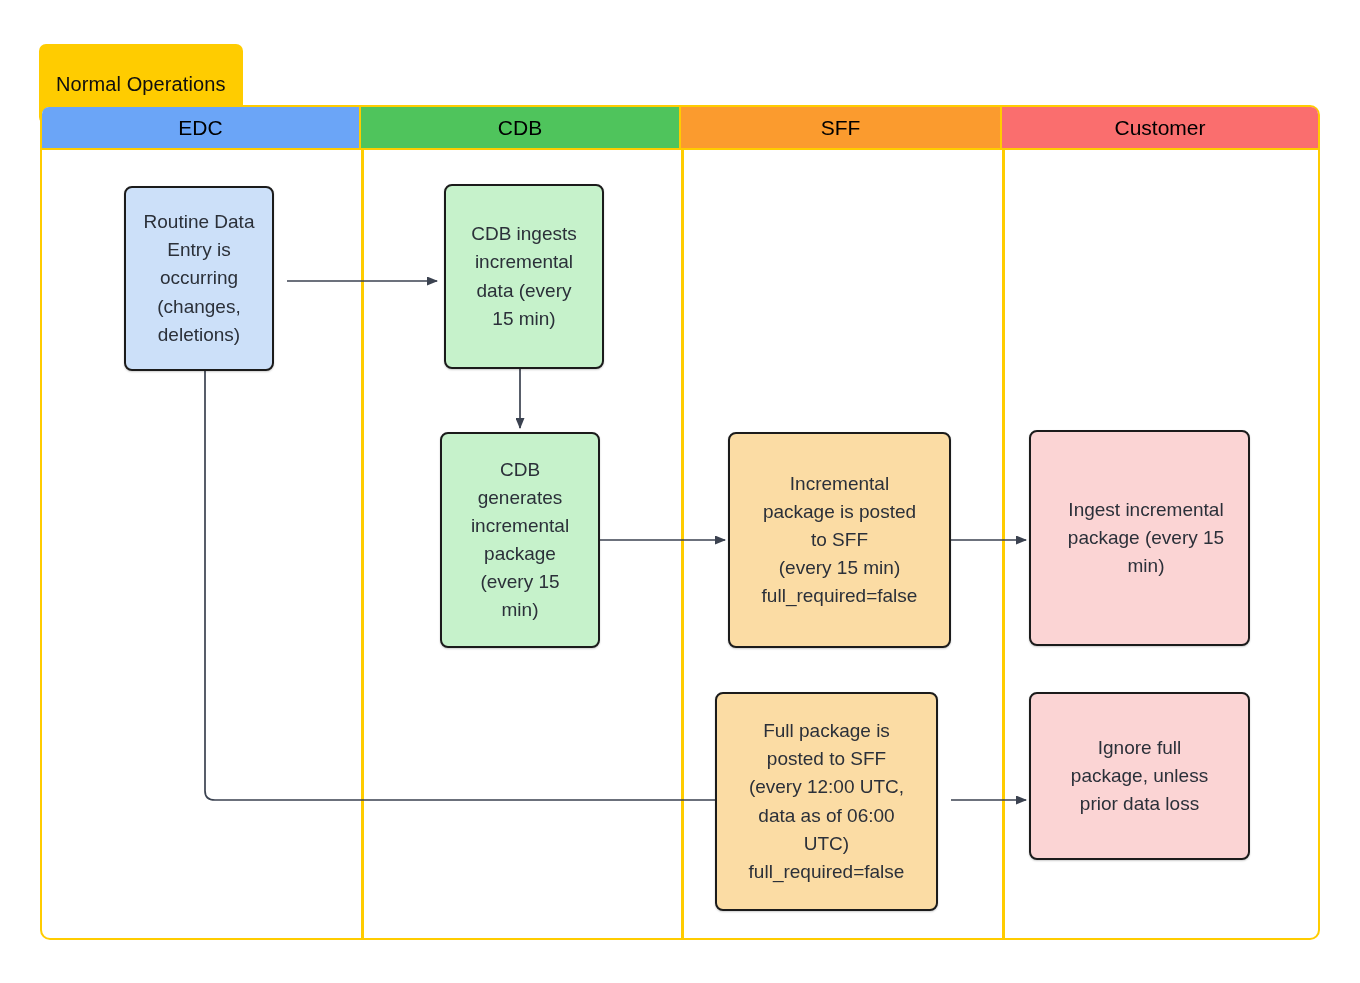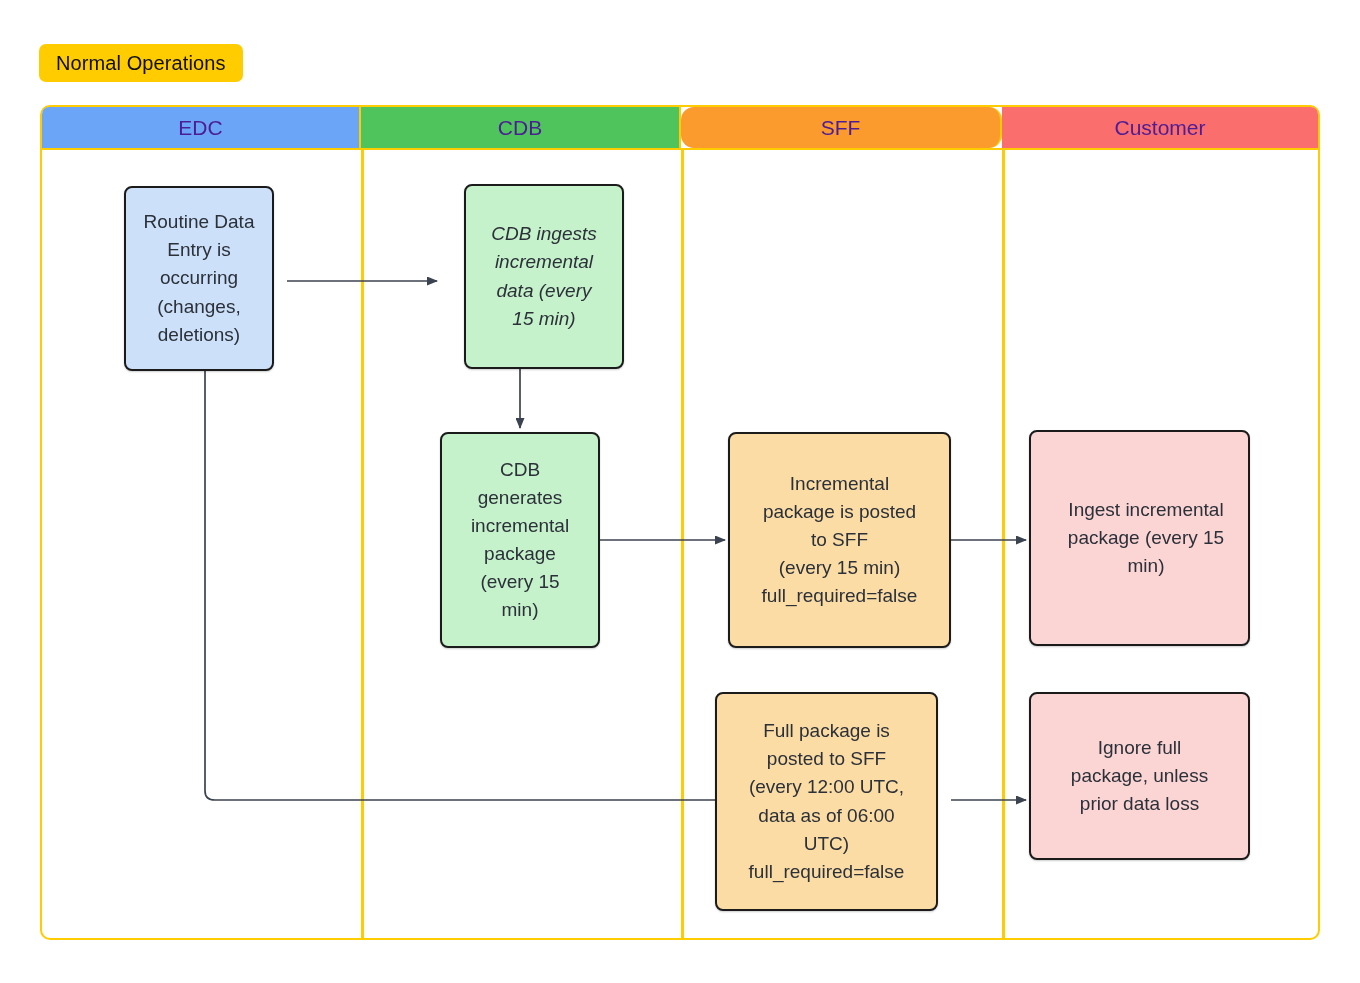--- a/index.html
+++ b/index.html
@@ -14,22 +14,22 @@
     height: 983px;
     background: #ffffff;
     overflow: hidden;
   }
 
   
   .title-badge {
     position: absolute;
     left: 39px;
     top: 44px;
-    height: 38px;
-    padding: 0 17px;
+    height: 48px;
+    padding: 16px 17px;
     display: flex;
     align-items: center;
     background: #FFCC00;
     border-radius: 7px;
     font-size: 20px;
     color: #0f0f0f;
     white-space: nowrap;
     letter-spacing: .1px;
   }
 
@@ -53,30 +53,30 @@
     height: 43px;
     display: flex;
     border-bottom: 2.5px solid #FFCC00;
     box-sizing: border-box;
   }
   .lane-header {
     display: flex;
     align-items: center;
     justify-content: center;
     font-size: 21px;
-    color: #4c1d95;
+    color: #000000;
     box-sizing: border-box;
     height: 100%;
     border-right: 2.5px solid #FFCC00;
     overflow: hidden;
   }
   .lane-header:last-child { border-right: none; text-align: center; }
   .lane-header.edc  { flex: 0 0 319px;  background: #6BA5F7; border-top-left-radius: 7px; }
   .lane-header.cdb  { flex: 0 0 320px;  background: #4FC45C; }
-  .lane-header.sff  { flex: 0 0 321px;  background: #FB9B2E; border-radius: 13px; }
+  .lane-header.sff  { flex: 0 0 321px;  background: #FB9B2E; }
   .lane-header.cust { flex: 1 1 auto;   background: #FA6E6E; border-top-right-radius: 7px; }
 
   
   .lane-sep {
     position: absolute;
     top: 43px;
     bottom: 0;
     width: 2.5px;
     background: #FFCC00;
   }
@@ -146,21 +146,21 @@
       <path d="M951,800 L1026,800"></path>
     </g>
   </svg>
 
   <div class="node blue" style="left:124px;  top:186px; width:150px; height:185px;">Routine Data
 Entry is
 occurring
 (changes,
 deletions)</div>
 
-  <div class="node green" style="left:464px;  top:184px; width:160px; height:185px;font-style:italic;">CDB ingests
+  <div class="node green" style="left:444px;  top:184px; width:160px; height:185px;">CDB ingests
 incremental
 data (every
 15 min)</div>
 
   <div class="node green" style="left:440px;  top:432px; width:160px; height:216px;">CDB
 generates
 incremental
 package
 (every 15
 min)</div>

